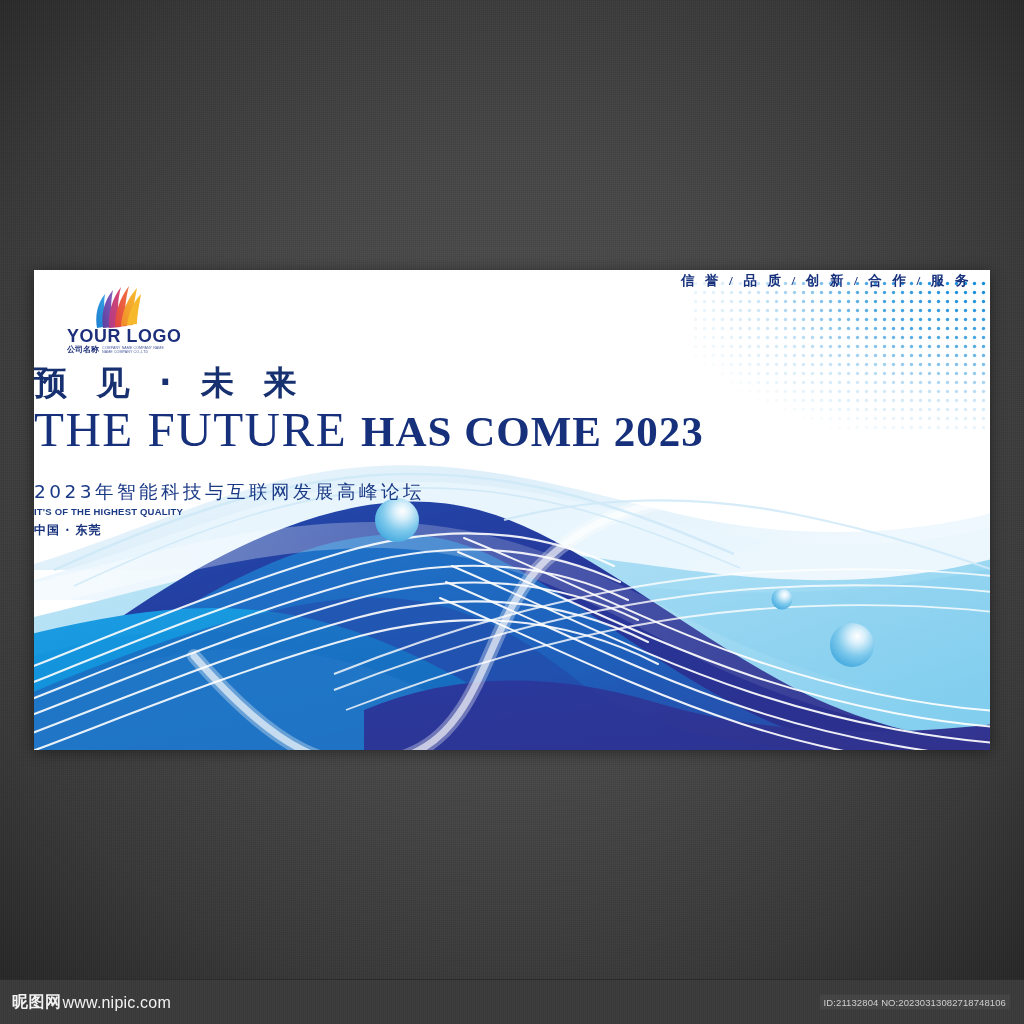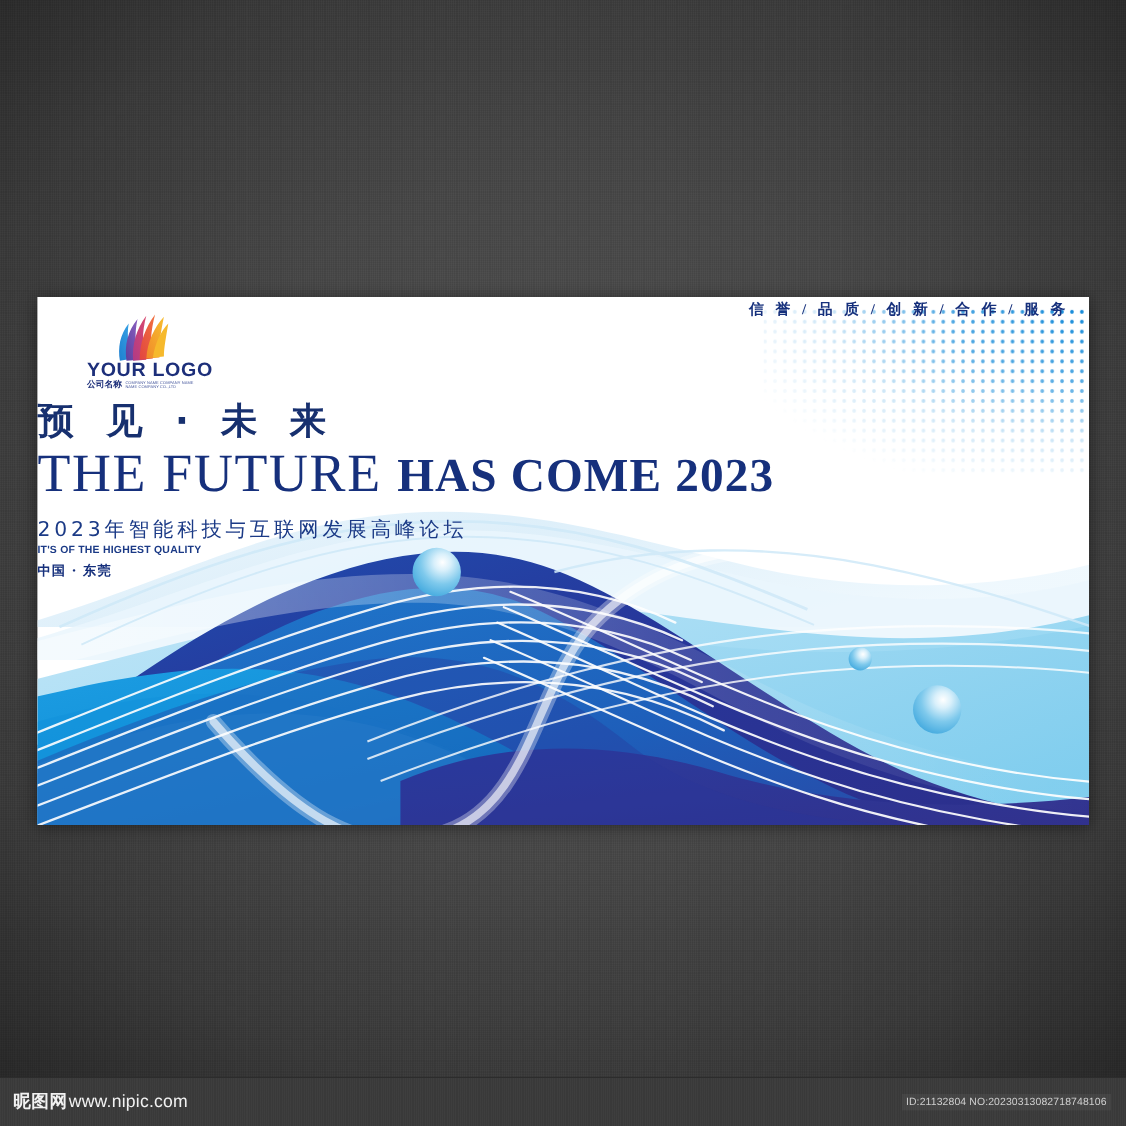--- a/index.html
+++ b/index.html
@@ -19,21 +19,21 @@
   
   #poster{
     position:absolute;left:34px;top:270px;width:956px;height:480px;
     background:#ffffff;overflow:hidden;
     box-shadow:0 2px 14px rgba(0,0,0,0.45);
   }
   .layer{position:absolute;left:0;top:0;width:100%;height:100%;}
   svg.layer{display:block;}
 
   
-  #logo-block{position:absolute;left:45px;top:12px;width:110px;height:76px;}
+  #logo-block{position:absolute;left:33px;top:12px;width:110px;height:76px;}
   #logo-mark{position:absolute;left:16px;top:0;width:64px;height:48px;}
   #logo-name{
     position:absolute;left:0;top:46px;width:110px;
     font-family:"Liberation Sans", sans-serif;
     font-weight:bold;font-size:17.5px;letter-spacing:0.6px;
     color:#1d2f7a;line-height:1;white-space:nowrap;
     transform:scaleX(1.02);transform-origin:left center;
   }
   #logo-sub{position:absolute;left:0;top:64px;width:112px;display:flex;align-items:flex-start;gap:3px;}
   #logo-sub-cn{
@@ -66,21 +66,21 @@
   }
   #title-en-a{
     font-family:Liberation Serif, serif;
     font-size:49px;font-weight:normal;letter-spacing:1.5px;
   }
   #title-en-b{
     font-family:"Liberation Serif", serif;
     font-size:43px;font-weight:bold;letter-spacing:1px;margin-left:14px;
   }
   #subtitle-cn{
-    margin-top:14px;
+    margin-top:25px;
     font-family:"DejaVu Sans", sans-serif;
     font-size:18.5px;color:#1b3a86;letter-spacing:3.5px;
     white-space:nowrap;
   }
   #subtitle-en{
     margin-top:2px;
     font-family:"Liberation Sans", sans-serif;
     font-size:9.5px;font-weight:bold;color:#1b3a86;letter-spacing:0.2px;
     white-space:nowrap;
   }

